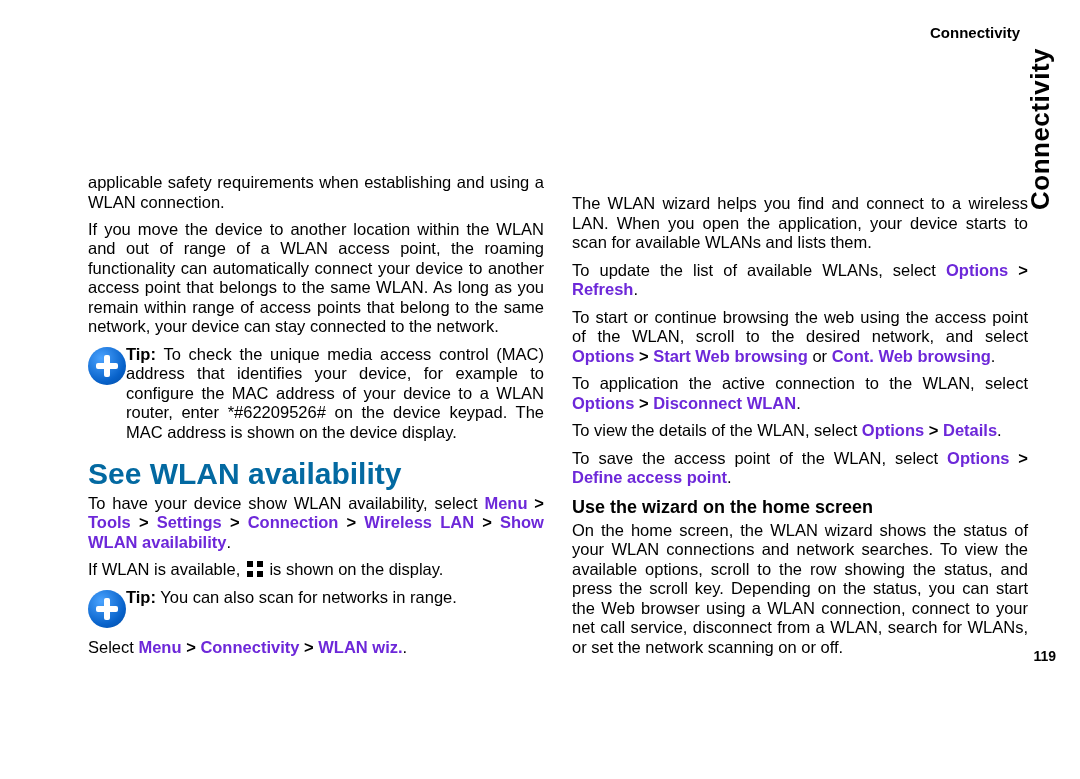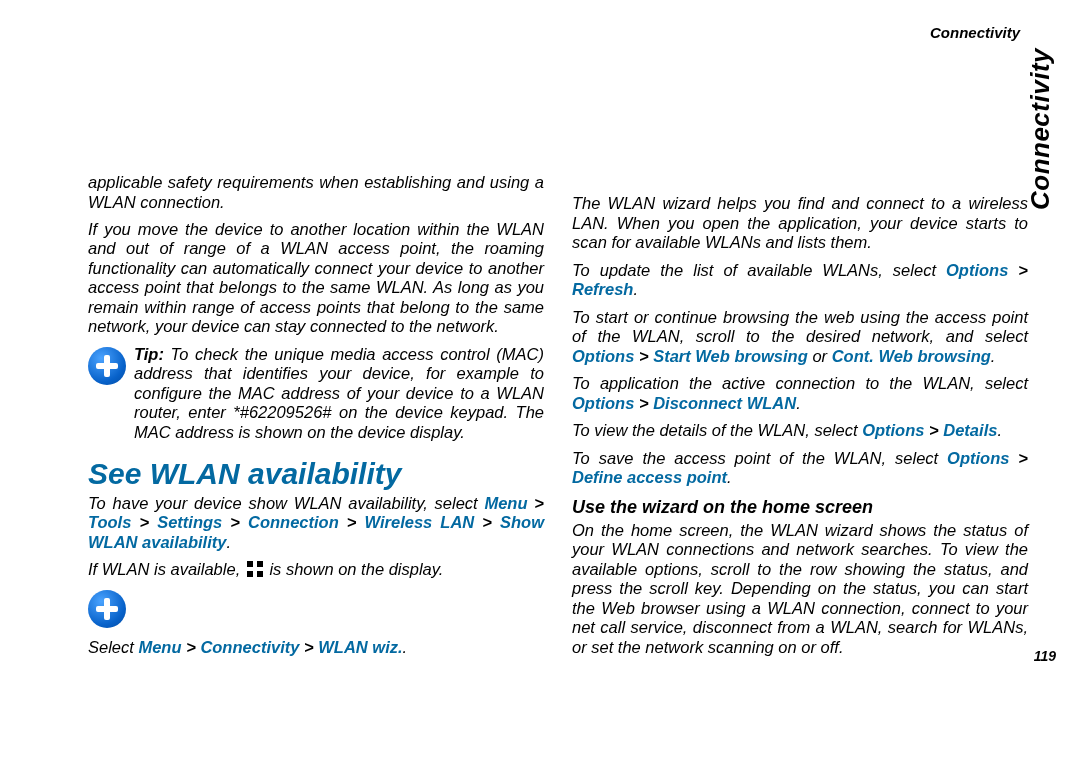--- a/index.html
+++ b/index.html
@@ -12,21 +12,20 @@
     background: #fff;
     font-size: 16.5px;
     line-height: 1.18;
   }
   .page {
     position: relative;
     width: 1080px;
     height: 689px;
     box-sizing: border-box;
     padding: 24px 56px 24px 88px;
-    font-style: italic;
   }
   .running-header {
     position: absolute;
     top: 24px;
     right: 60px;
     font-weight: 700;
     font-size: 15px;
   }
   .side-tab {
     position: absolute;
@@ -66,26 +65,25 @@
     margin: 16px 0 4px 0;
     line-height: 1.05;
     text-align: left;
   }
   h3.sub {
     font-weight: 700;
     font-size: 18px;
     margin: 10px 0 2px 0;
     text-align: left;
   }
-  .menu { color: #0369a1; font-weight: 700; }
+  .menu { color: #6d28d9; font-weight: 700; }
   .nav-sep { font-weight: 700; }
   .tip-row {
     display: flex;
     align-items: flex-start;
-    gap: 8px;
     margin-bottom: 10px;
   }
   .tip-icon {
     flex: 0 0 38px;
     height: 38px;
     border-radius: 50%;
     background: radial-gradient(circle at 35% 30%, #4aa3ff 0%, #0761c9 65%, #044a9f 100%);
     position: relative;
     margin-top: 2px;
   }
@@ -168,20 +166,24 @@
       <p>
         <span>If WLAN is available, </span>
         <span class="inline-icon-quad">
           <span class="q1"></span><span class="q2"></span><span class="q3"></span><span class="q4"></span>
         </span>
         <span> is shown on the display.</span>
       </p>
 
       <div class="tip-row">
         <div class="tip-icon"></div>
+        <div class="tip-text">
+          <b>Tip:</b>
+          <span>You can also scan for networks in range.</span>
+        </div>
       </div>
 
       <p>
         <span>Select </span>
         <span class="menu">Menu</span>
         <span class="nav-sep"> &gt; </span>
         <span class="menu">Connectivity</span>
         <span class="nav-sep"> &gt; </span>
         <span class="menu">WLAN wiz.</span><span>.</span>
       </p>

